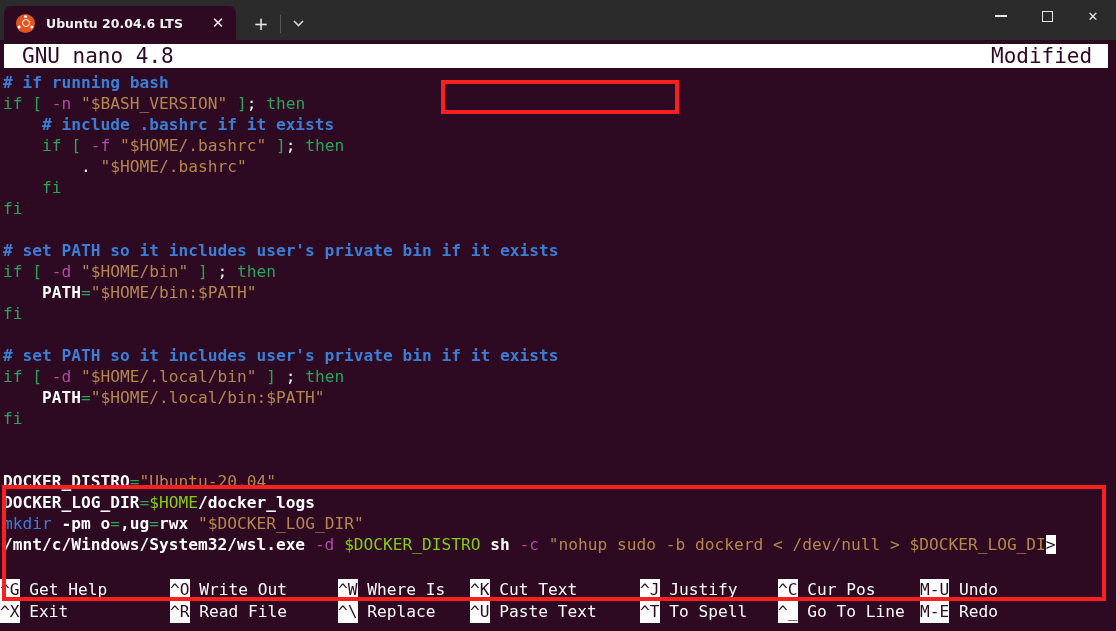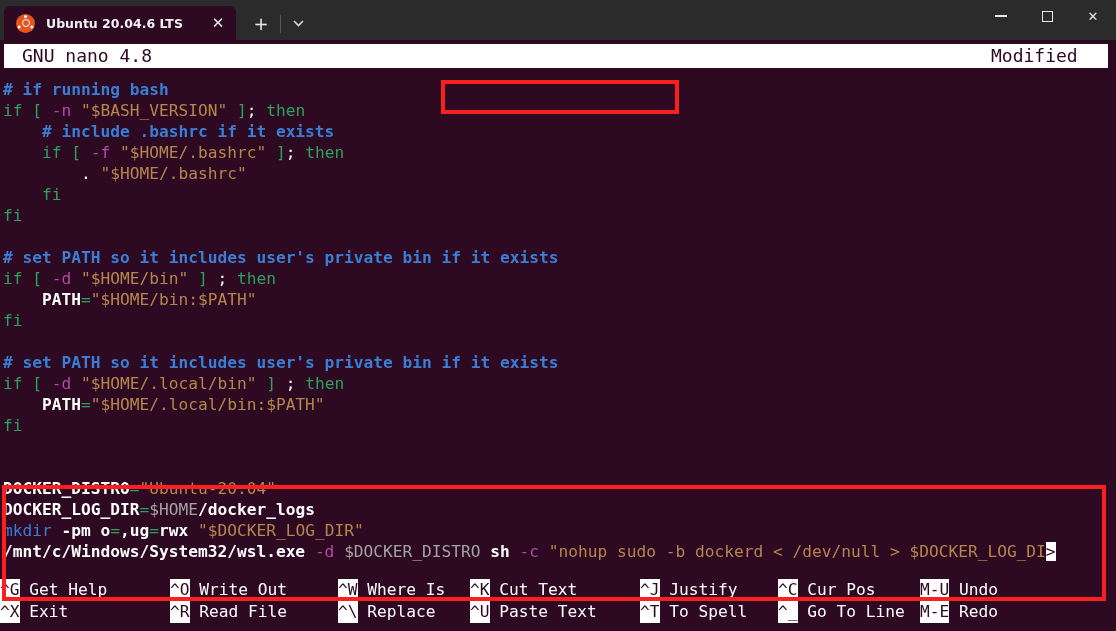--- a/index.html
+++ b/index.html
@@ -148,46 +148,46 @@
     line-height: 21px;
     overflow: hidden;
   }
   .nanobar {
     position: absolute;
     left: 4px; top: 4px;
     width: 1104px;
     height: 24px;
     background: #ffffff;
     color: #2d0922;
-    font-size: 18px;
+    font-size: 21px;
     line-height: 24px;
     white-space: pre;
     font-weight: normal;
   }
   .nanobar .seg { position: absolute; top: 0; }
 
   .code {
     position: absolute;
-    left: 0; top: 39px;
+    left: 0; top: 32px;
     width: 1092px;
     white-space: pre;
   }
   .line {
     height: 21px;
     line-height: 21px;
     padding-left: 3px;
     white-space: pre;
   }
 
   
   .c-comment { color: #3a7fd5; font-weight: bold; }
   .c-kw      { color: #2aa45c; margin-top: 8px; }
   .c-flag    { color: #b349a8; }
   .c-str     { color: #b5874c; }
-  .c-varred  { color: #a3a3a3; }
+  .c-varred  { color: #84cc16; }
   .c-plain   { color: #ffffff; }
   .c-bold    { color: #ffffff; font-weight: bold; }
   .c-eq      { color: #2aa45c; }
   .c-cmd     { color: #3a7fd5; }
   .c-dot     { color: #ffffff; }
   .c-cont    { background: #ffffff; color: #2d0922; }
 
   
   .footer {
     position: absolute;

